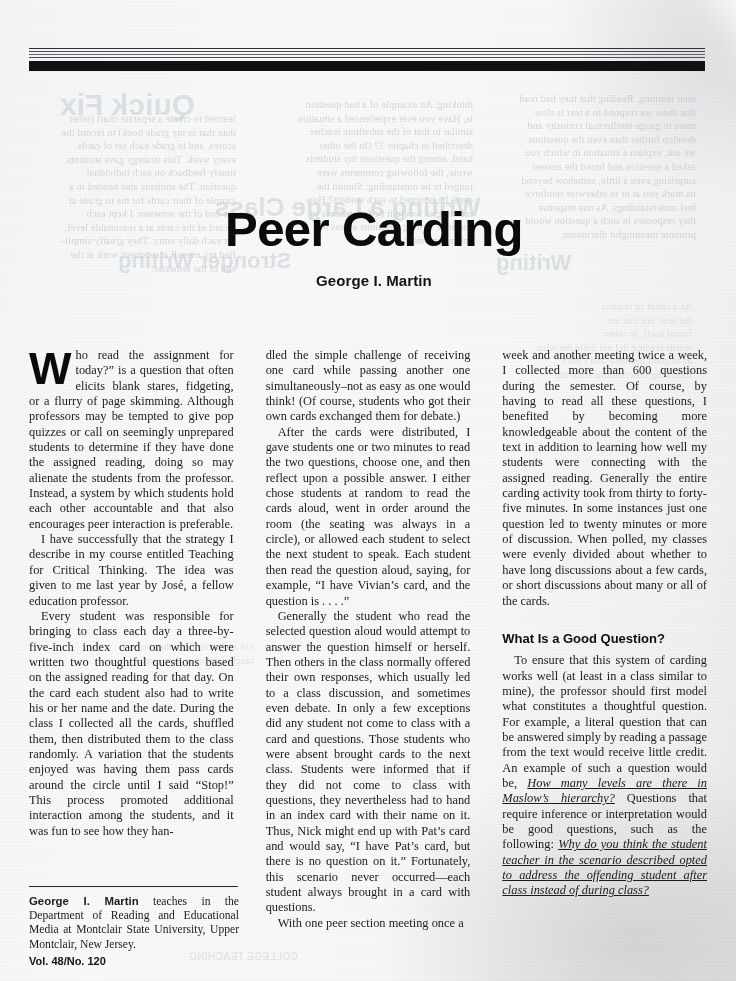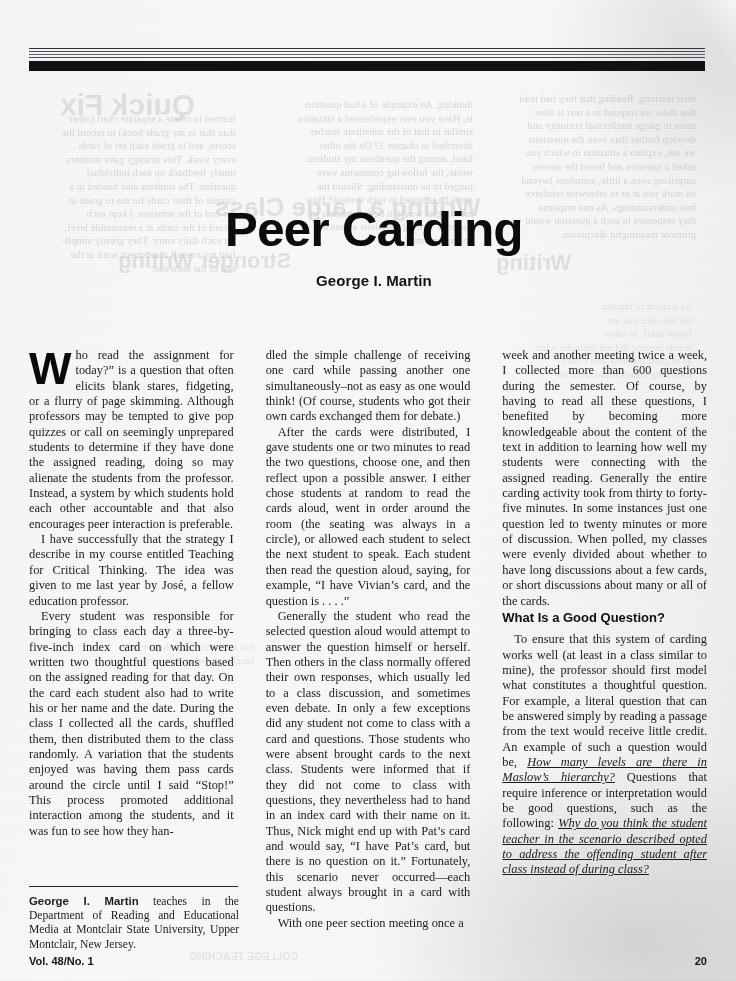--- a/index.html
+++ b/index.html
@@ -154,21 +154,21 @@
     line-height: 37px;
     padding: 2px 4px 0 0;
     color: #0a0a0b;
   }
 
   .subhead {
     font-family: "Liberation Sans", "DejaVu Sans", sans-serif;
     font-weight: bold;
     font-size: 13px;
     color: #0d0e10;
-    margin: 1px 0 7px 0;
+    margin: 22px 0 7px 0;
     text-align: left;
     letter-spacing: 0;
   }
   em, .ital { font-style: italic; text-decoration: underline; }
 
   
   .bio {
     position: absolute;
     left: 29px;
     top: 886px;
@@ -188,21 +188,21 @@
     font-size: 11.4px;
   }
 
   
   .footer {
     position: absolute;
     left: 29px;
     right: 29px;
     top: 955px;
     display: flex;
-    justify-content: space-between;
+    justify-content: flex-start;
     align-items: baseline;
     font-family: "Liberation Sans", "DejaVu Sans", sans-serif;
     font-weight: bold;
     font-size: 11px;
     color: #141517;
   }
 </style>
 </head>
 <body>
 

